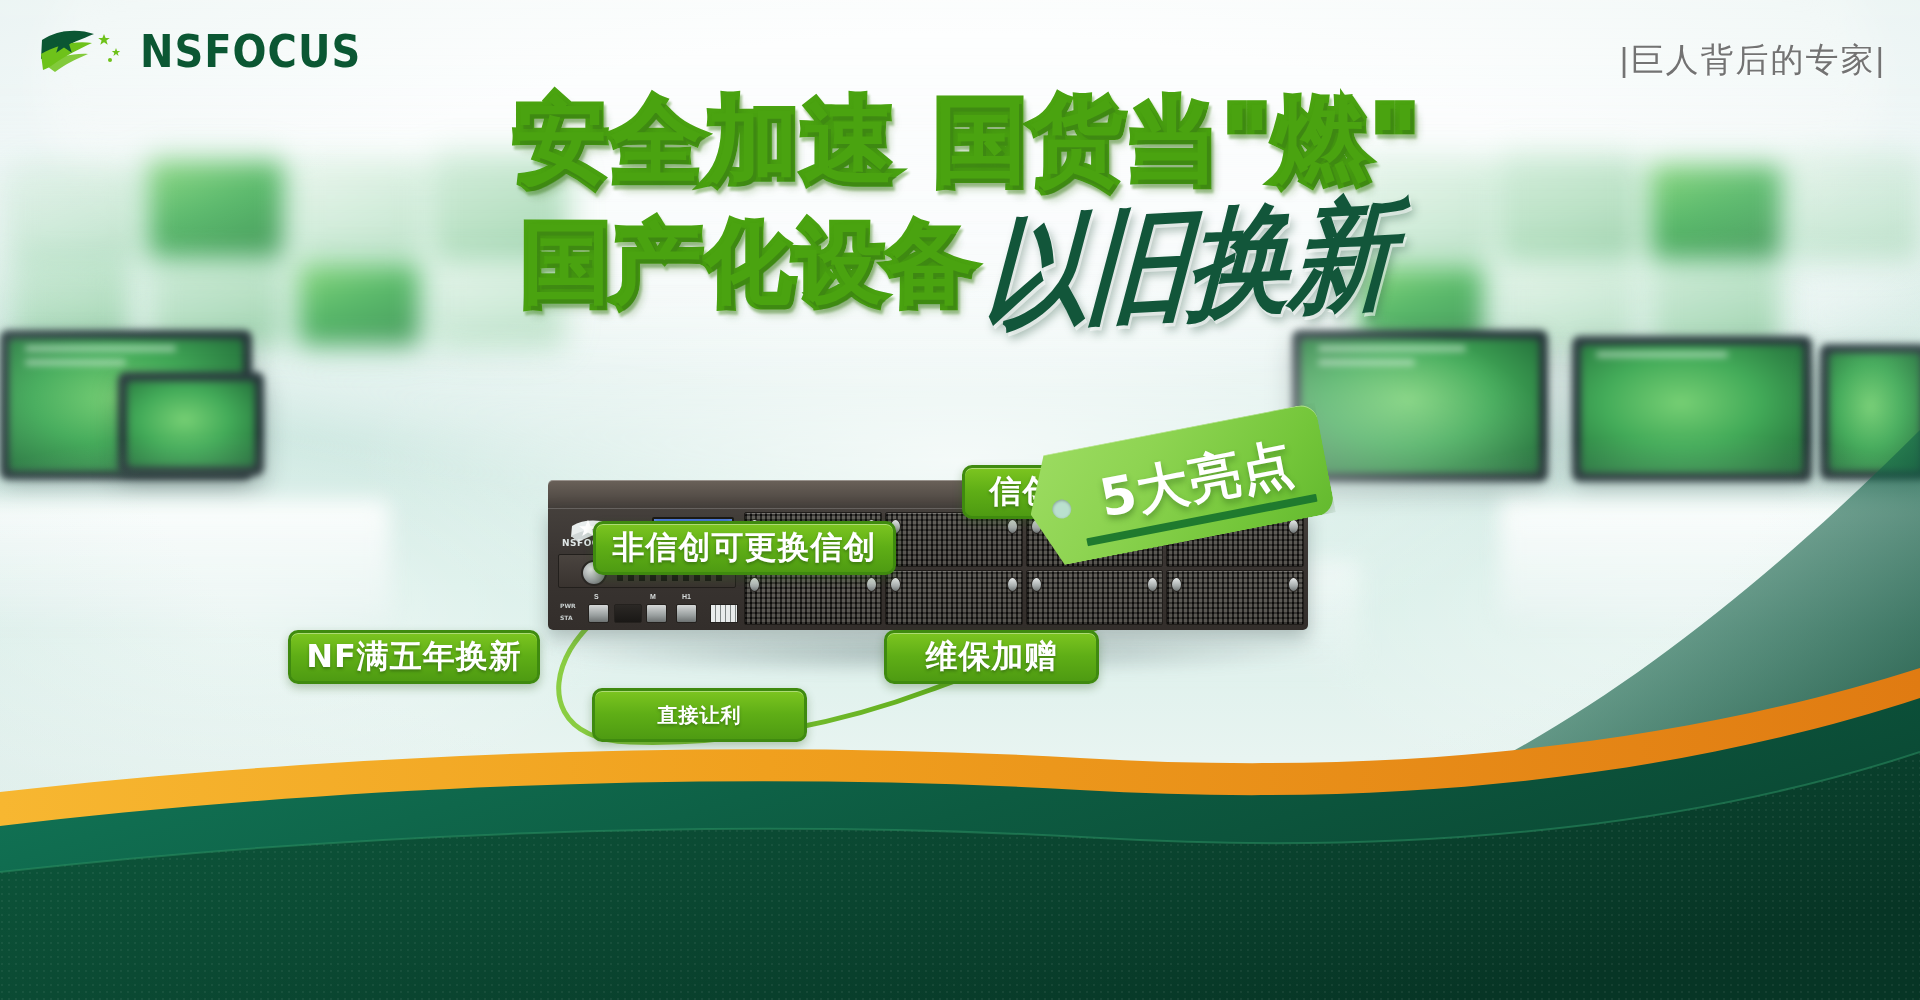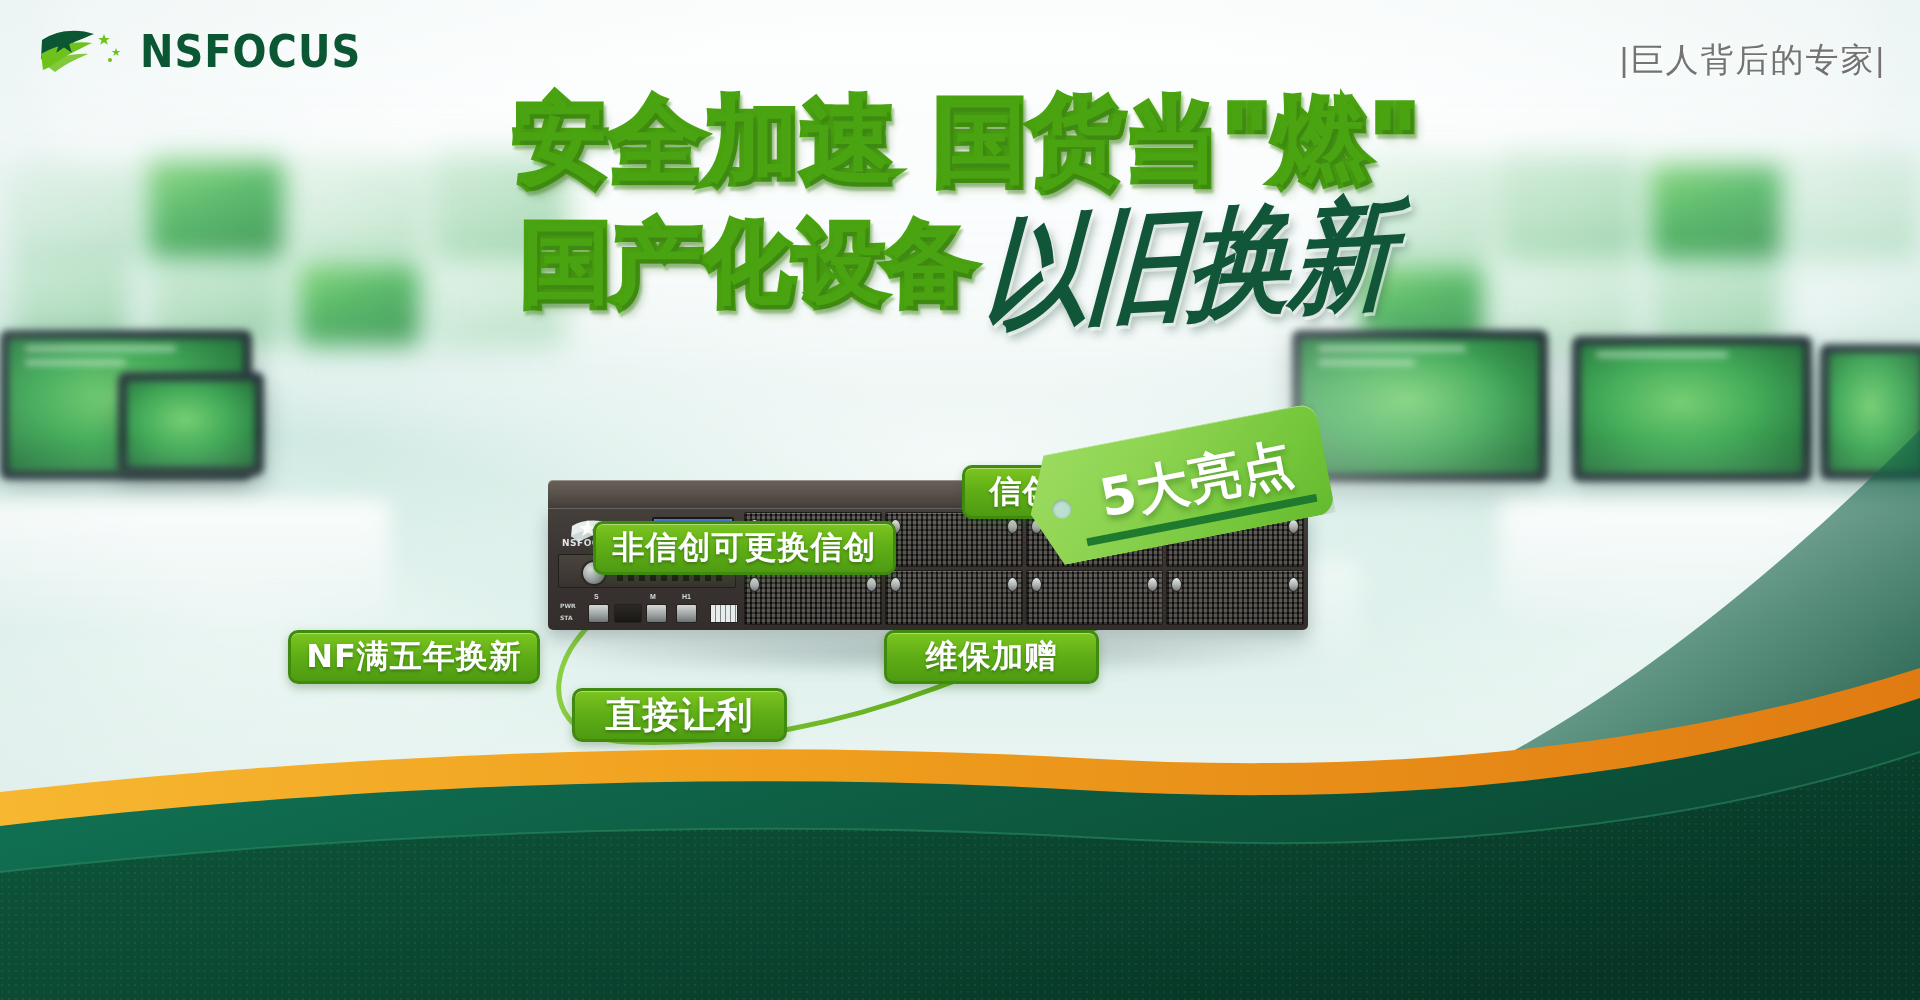--- a/index.html
+++ b/index.html
@@ -233,21 +233,21 @@
     font-weight:700;
     font-family:"DejaVu Sans","Liberation Sans",sans-serif;
     display:flex;align-items:center;justify-content:center;
     box-shadow:0 4px 10px rgba(40,90,20,.30), inset 0 1px 0 rgba(255,255,255,.38);
     text-shadow:0 2px 3px rgba(30,70,15,.45);
     white-space:nowrap;
   }
   .badge.b-xin{left:962px;top:465px;width:247px;height:48px;font-size:32px;letter-spacing:1px;}
   .badge.b-fei{left:593px;top:521px;width:297px;height:48px;font-size:32px;letter-spacing:1px;}
   .badge.b-nf{left:288px;top:630px;width:246px;height:48px;font-size:32px;letter-spacing:1px;}
-  .badge.b-rang{left:572px;top:688px;width:209px;height:48px;font-size:36px;letter-spacing:1px;}
+  .badge.b-rang{left:592px;top:688px;width:209px;height:48px;font-size:20px;letter-spacing:1px;}
   .badge.b-wei{left:850px;top:630px;width:209px;height:48px;font-size:32px;letter-spacing:1px;margin-left:34px;}
 
   
   .tag5{
     position:absolute;left:1028px;top:430px;width:300px;height:112px;z-index:26;
     transform:rotate(-11deg);
   }
   .tag5-body{
     position:absolute;inset:0;
     background:linear-gradient(135deg,#9ddc62 0%,#8ed452 35%,#74c63a 75%,#63b92e 100%);

